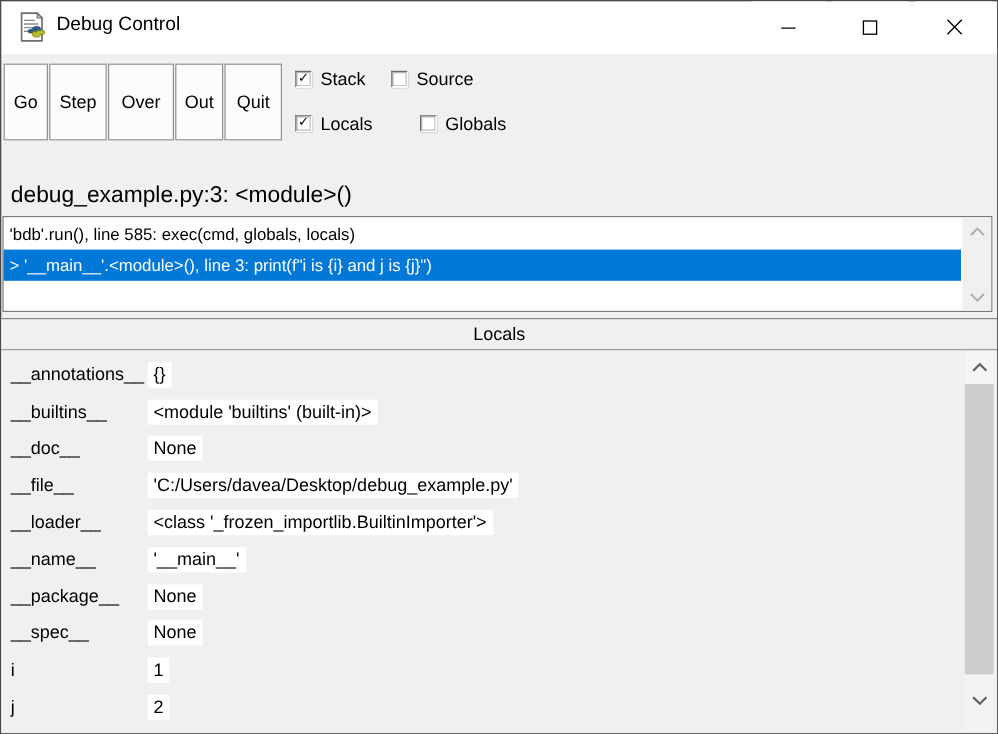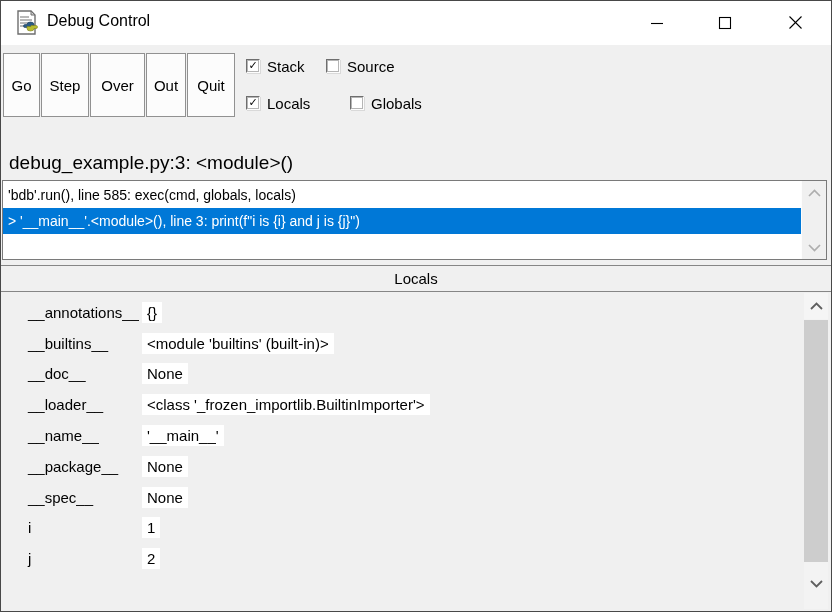--- a/index.html
+++ b/index.html
@@ -64,21 +64,21 @@
   .stack-sb .down { bottom:3px; }
 
   
   .header-band { position:absolute; left:0; top:220px; width:100%; height:27px;
                  background:#f0f0f0; border-top:1px solid #868686; border-bottom:1px solid #868686;
                  display:flex; align-items:center; justify-content:center;
                  font-size:15px; color:#000; }
 
   
   .localsarea { position:absolute; left:0; top:247px; right:0; bottom:0; background:#f0f0f0; }
-  .vars { position:absolute; left:0; top:5px; right:30px;margin-left:19px; }
+  .vars { position:absolute; left:0; top:5px; right:30px; }
   .var-row { height:30.8px; display:flex; align-items:center; padding-left:8px; }
   .var-name { flex:0 0 114px; font-size:15px; color:#000; white-space:nowrap; }
   .var-value { background:#fff; font-size:15px; color:#000; padding:2px 5px; white-space:nowrap; }
 
   
   .locals-sb { position:absolute; right:3px; top:1px; width:24px; bottom:2px; background:#f3f3f3; }
   .locals-sb .sb-btn { position:absolute; left:0; width:100%; height:26px; background:#f5f5f5;
               display:flex; align-items:center; justify-content:center; }
   .locals-sb .sb-up { top:0; }
   .locals-sb .sb-down { bottom:12px; height:28px; background:#f3f3f3; }
@@ -188,20 +188,24 @@
         </div>
         <div class="var-row">
           <span class="var-name">__builtins__</span>
           <span class="var-value">&lt;module 'builtins' (built-in)&gt;</span>
         </div>
         <div class="var-row">
           <span class="var-name">__doc__</span>
           <span class="var-value">None</span>
         </div>
         <div class="var-row">
+          <span class="var-name">__file__</span>
+          <span class="var-value">'C:/Users/davea/Desktop/debug_example.py'</span>
+        </div>
+        <div class="var-row">
           <span class="var-name">__loader__</span>
           <span class="var-value">&lt;class '_frozen_importlib.BuiltinImporter'&gt;</span>
         </div>
         <div class="var-row">
           <span class="var-name">__name__</span>
           <span class="var-value">'__main__'</span>
         </div>
         <div class="var-row">
           <span class="var-name">__package__</span>
           <span class="var-value">None</span>

